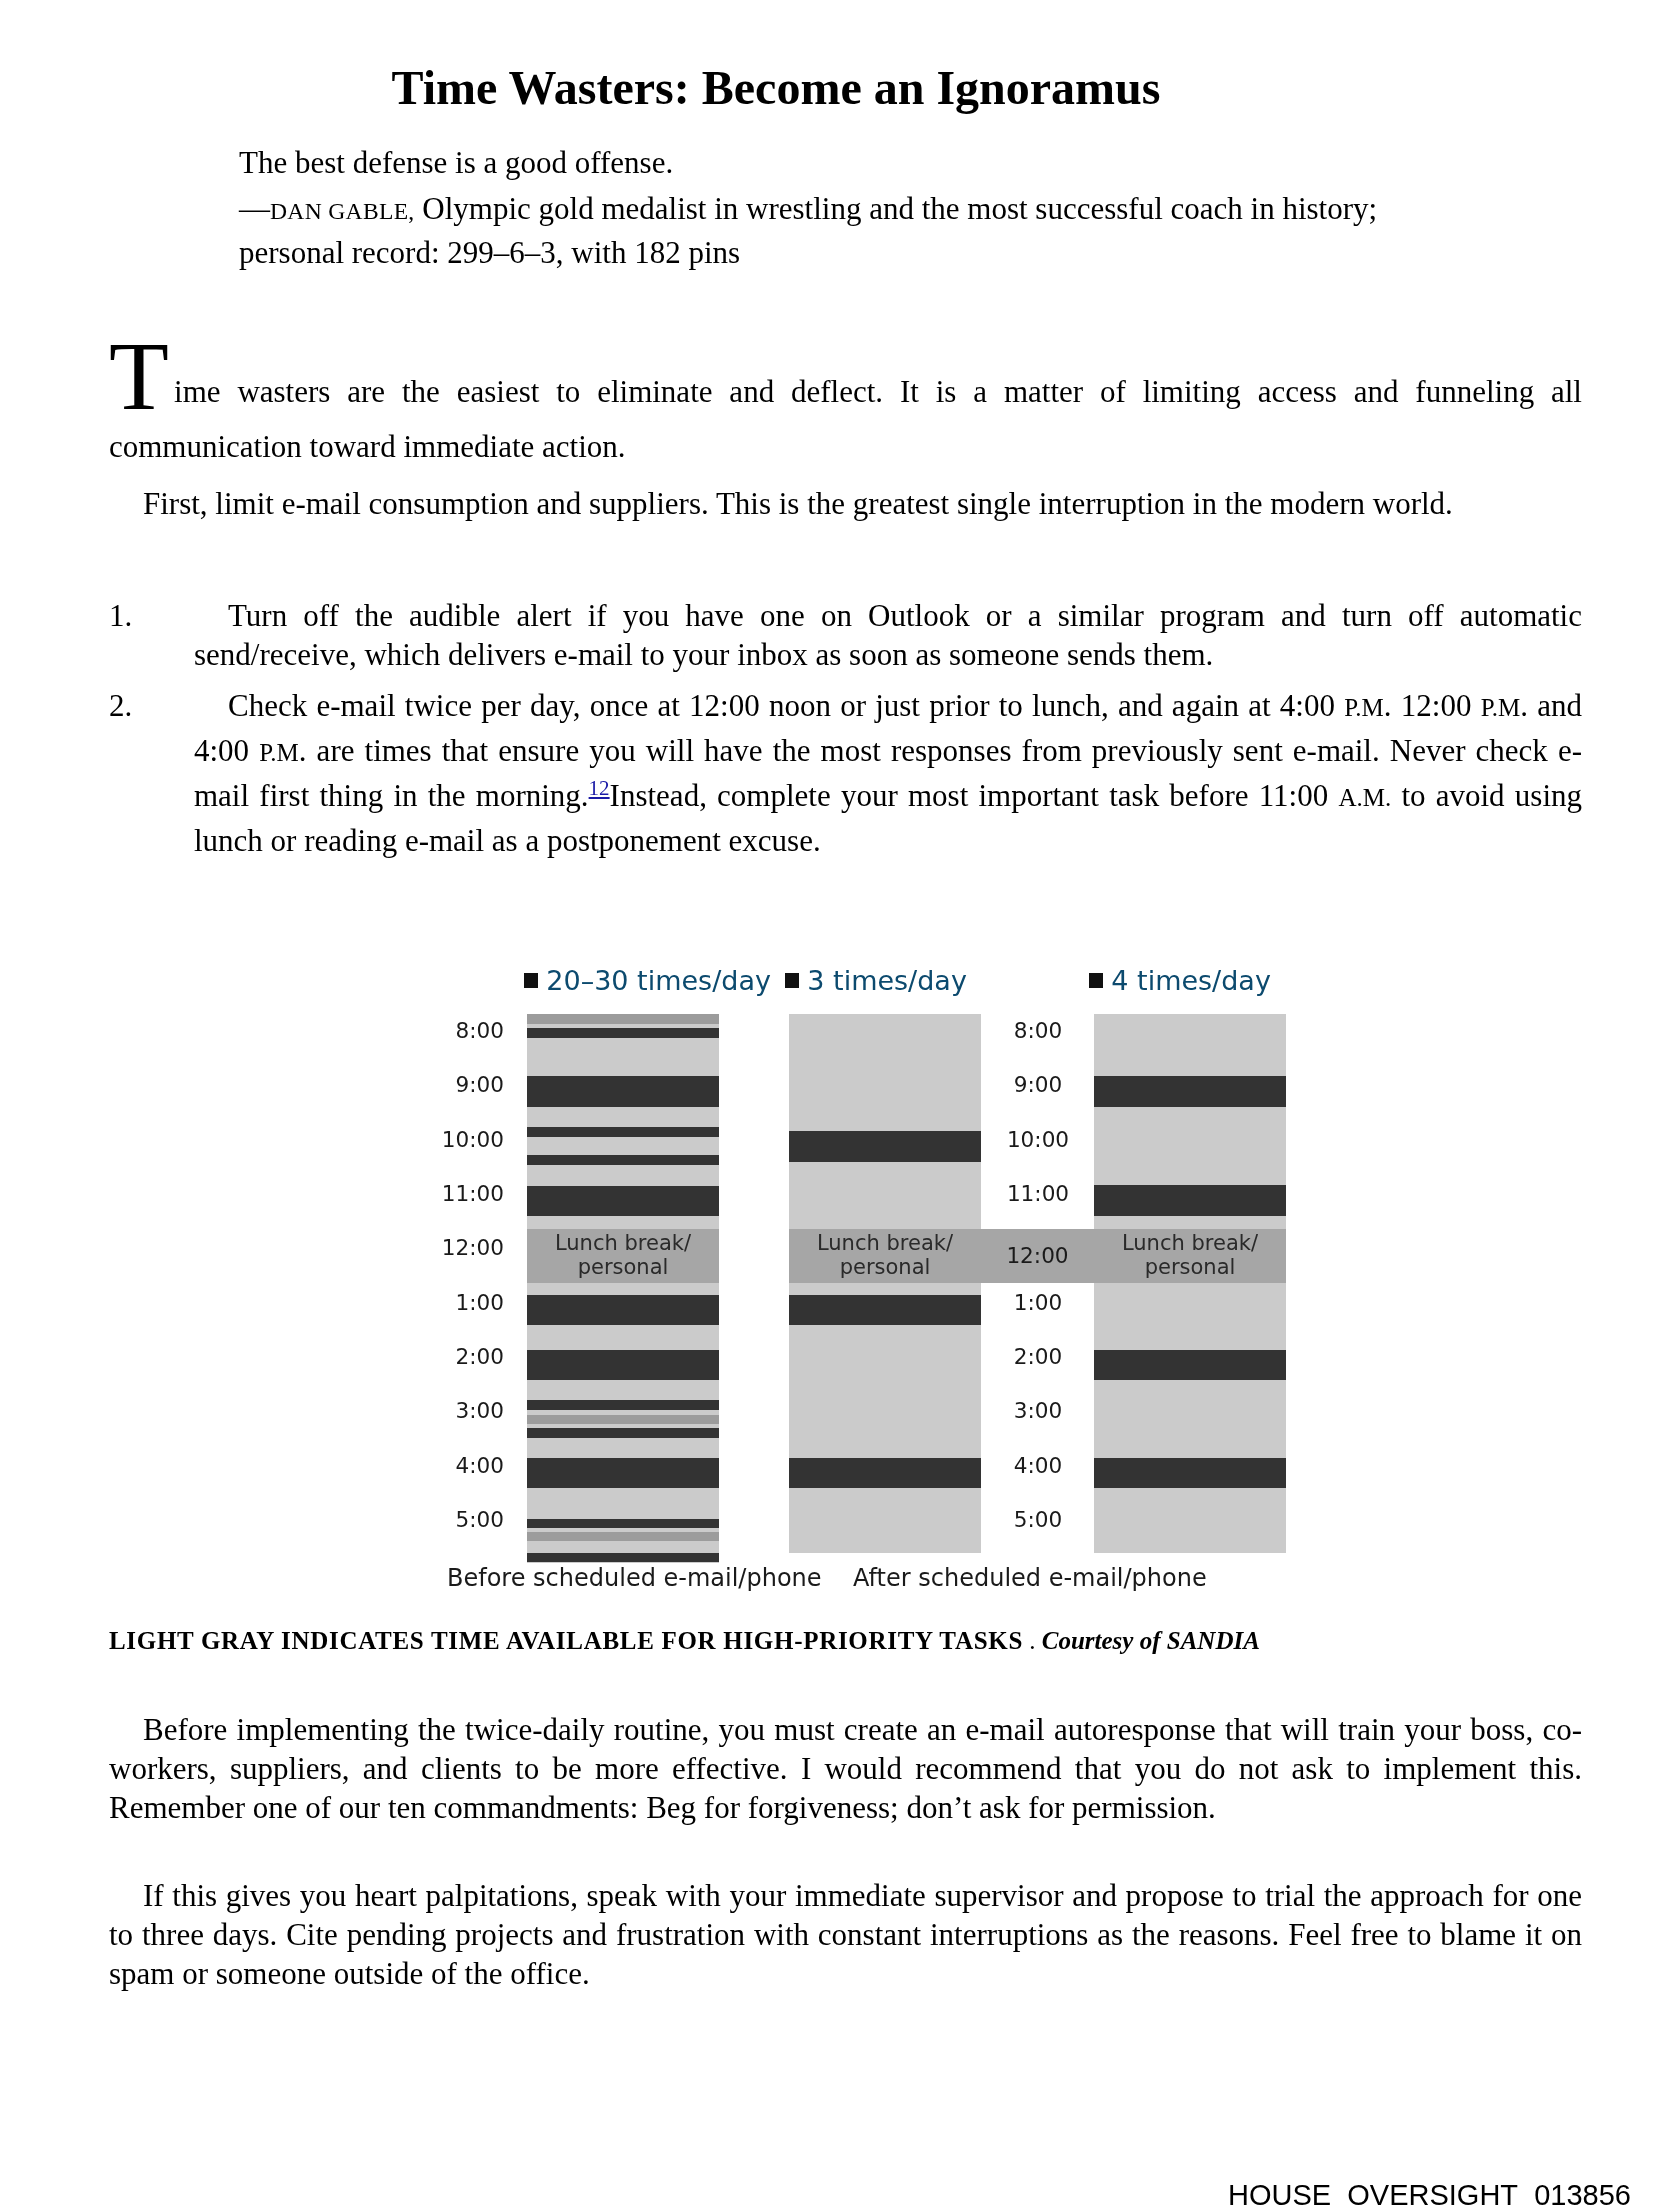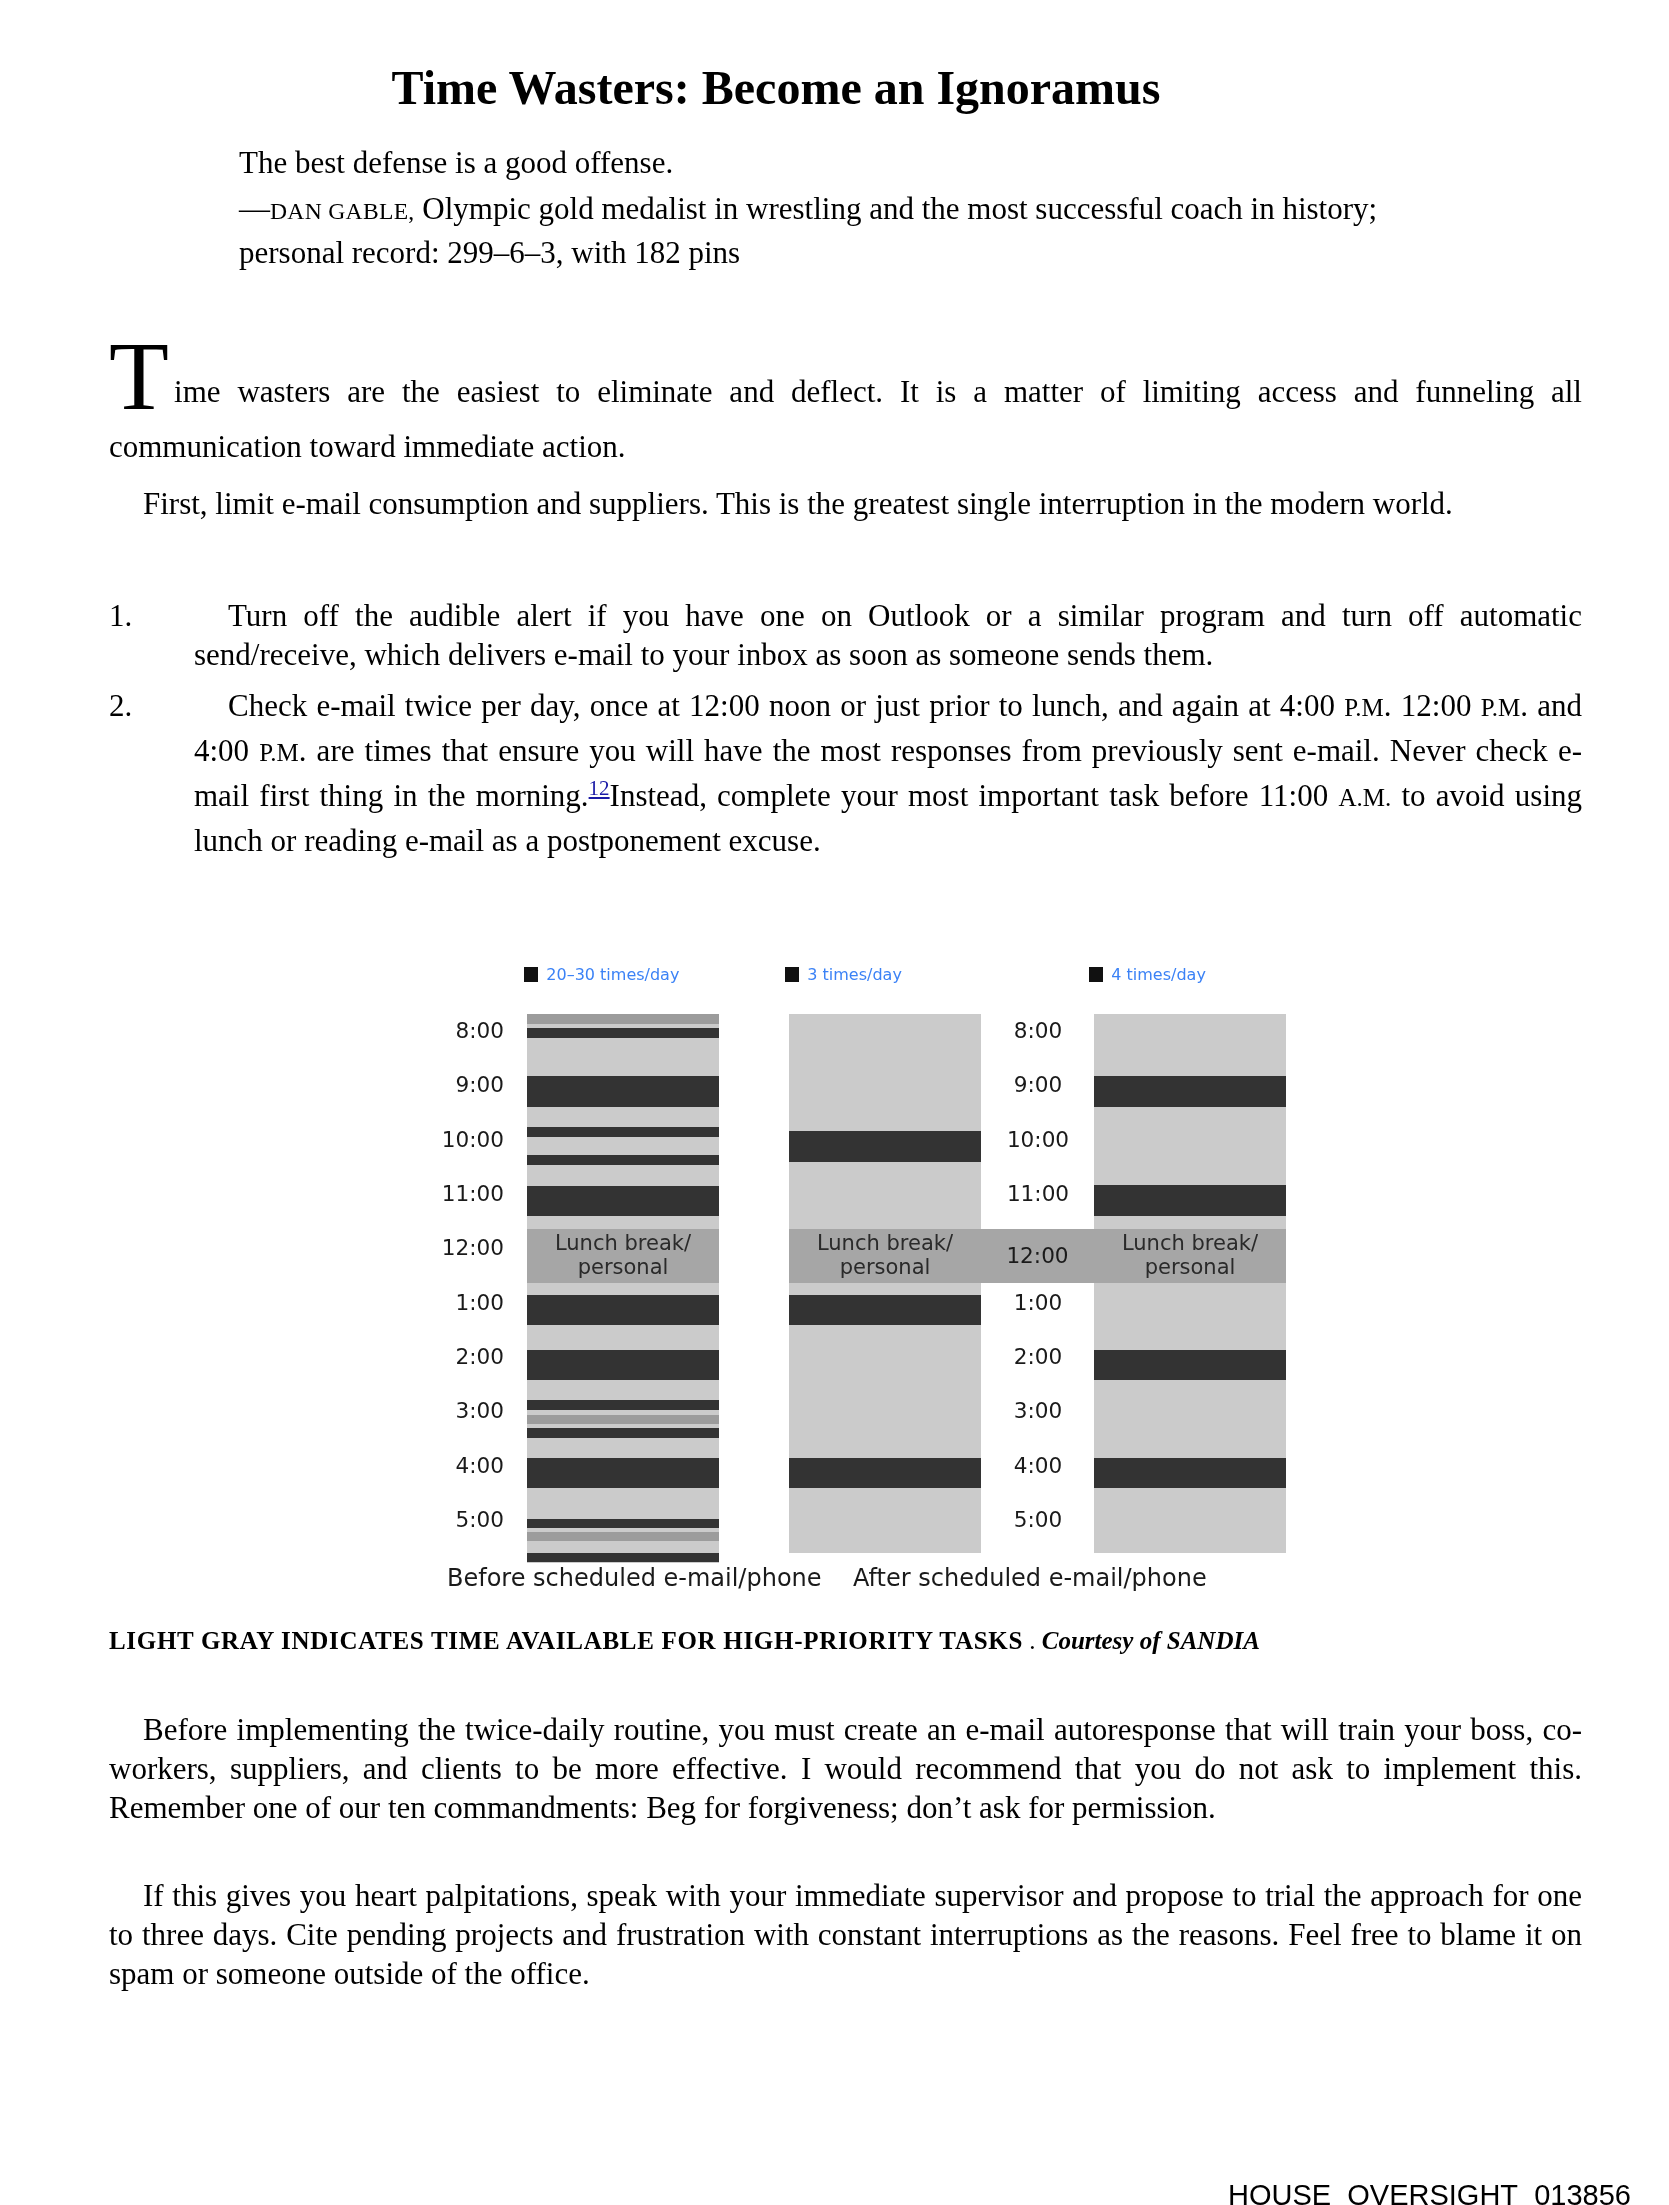--- a/index.html
+++ b/index.html
@@ -26,21 +26,21 @@
   .li .num { position: absolute; left: 0; top: 0; }
   .li .txt { display: block; text-indent: 34px; }
   .li1 { top: 596px; line-height: 39px; }
   .li2 { top: 684px; line-height: 43px; }
   .smallcaps { font-size: 25px; }
   .fn { color: #1a1aa6; text-decoration: underline; font-size: 21px; vertical-align: super; line-height: 0; }
 
   
   .chart { position: absolute; left: 0; top: 0; width: 1669px; height: 1604px; pointer-events: none; }
   .chart * { pointer-events: auto; }
-  .legend { position: absolute; top: 965px; font-size: 16px; color: #3b82f6; white-space: nowrap; display: flex; align-items: center; }
+  .legend { position: absolute; top: 965px; font-size: 27px; color: #0c4a6e; white-space: nowrap; display: flex; align-items: center; }
   .legend .sq { display: inline-block; width: 14.4px; height: 15.7px; background: #111; margin-right: 7.9px; }
   .col { position: absolute; background: #cbcbcb; }
   .band { position: absolute; left: 0; right: 0; }
   .band.dark { background: #333333; }
   .band.mid { background: #9c9c9c; }
   .lunch { position: absolute; background: #a6a6a6; display: flex; align-items: center; justify-content: center; text-align: center; color: #2a2a2a; font-size: 21px; line-height: 23.6px; }
   .tlabel { position: absolute; font-size: 21.6px; color: #1a1a1a; text-align: right; width: 72px; }
   .tlabel.mid { text-align: center; width: 92px; }
   .xcap { position: absolute; top: 1564px; font-size: 24px; color: #1a1a1a; white-space: nowrap; }
 

